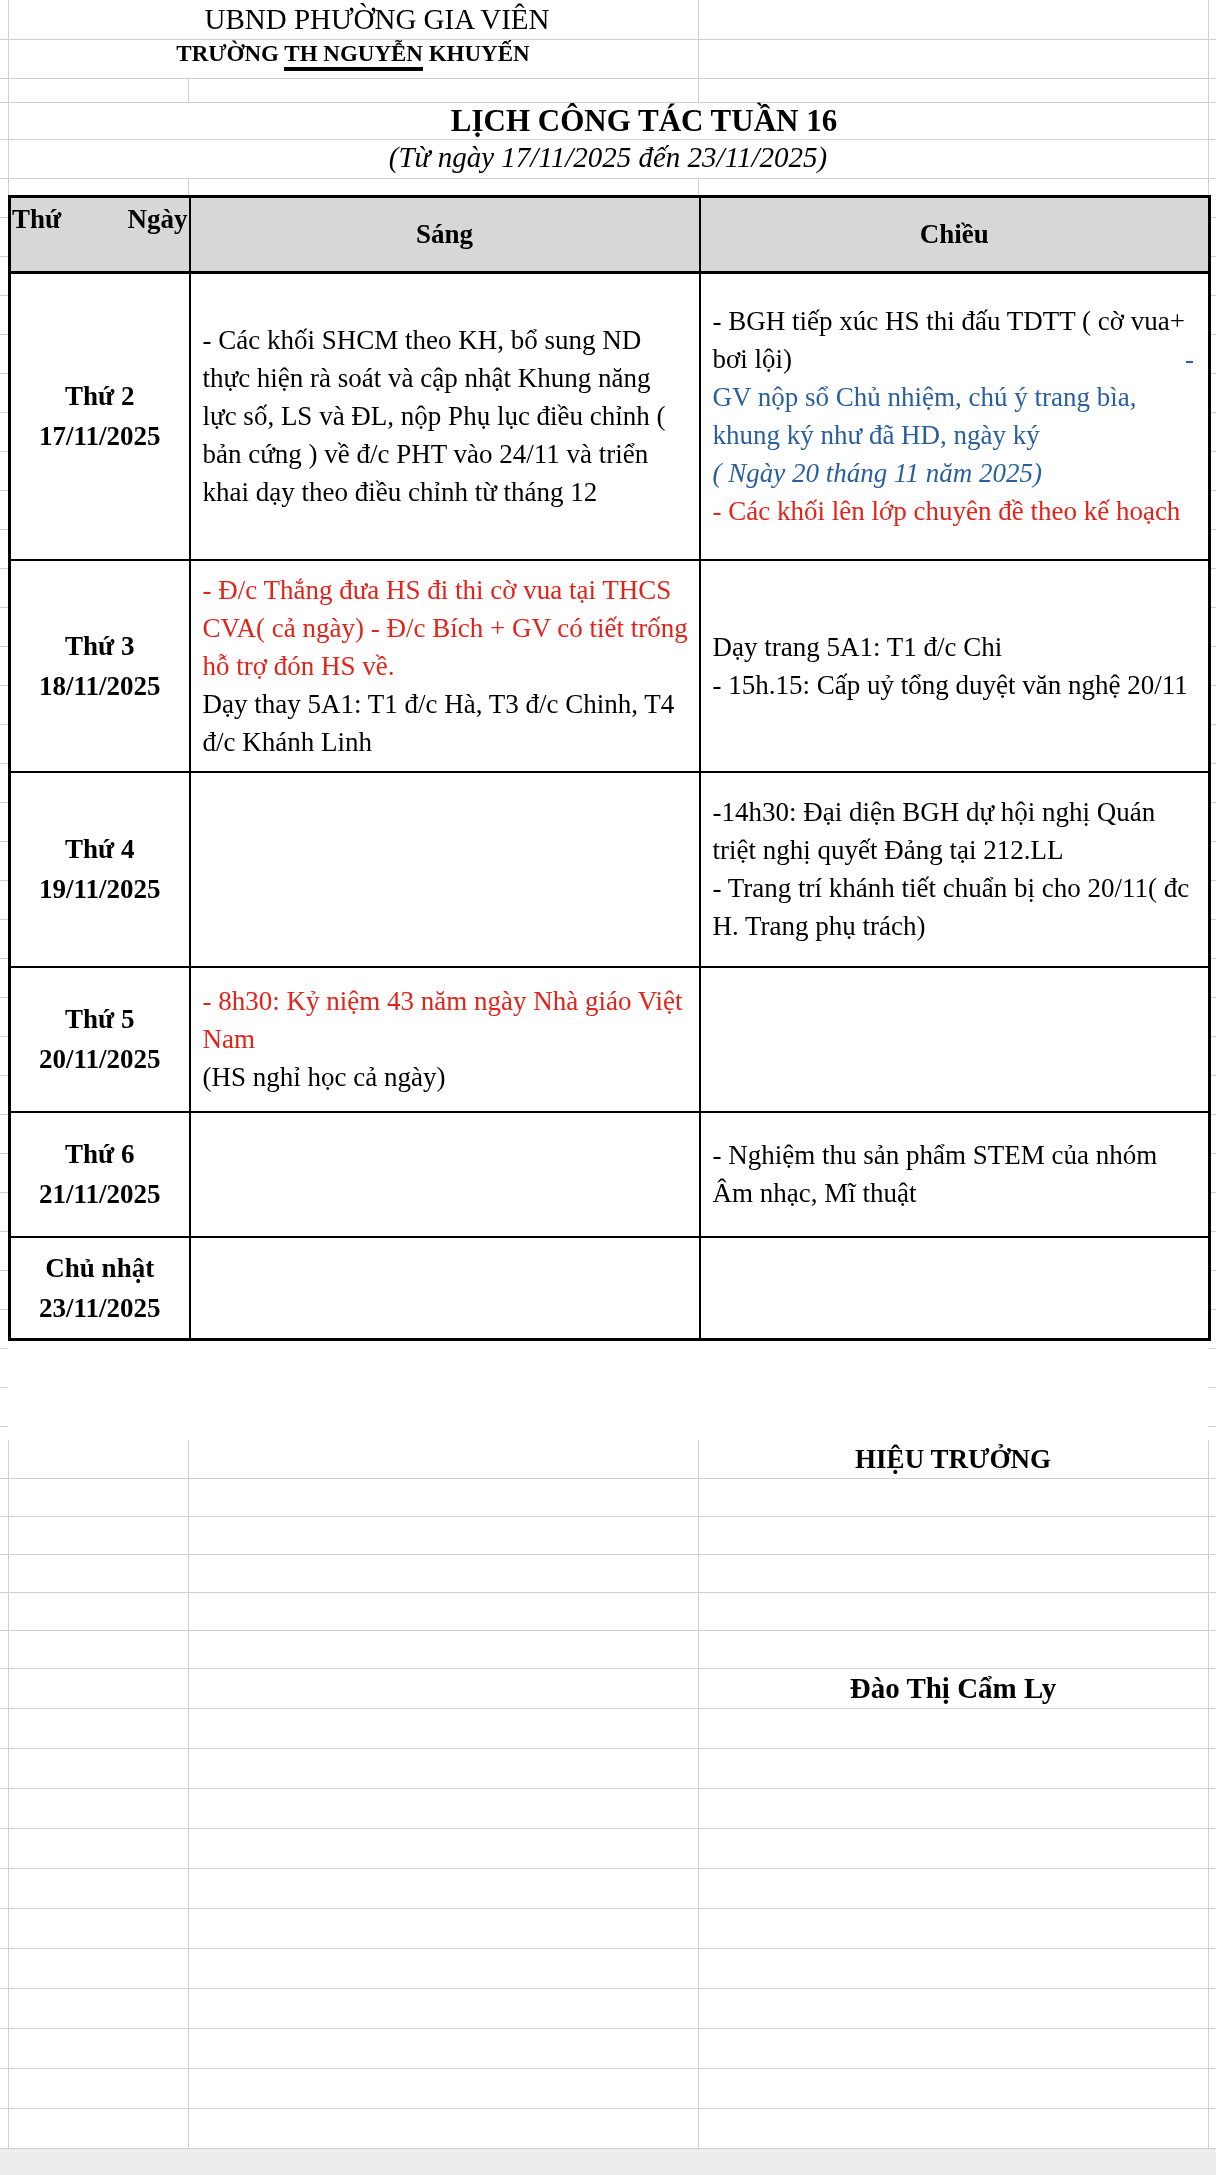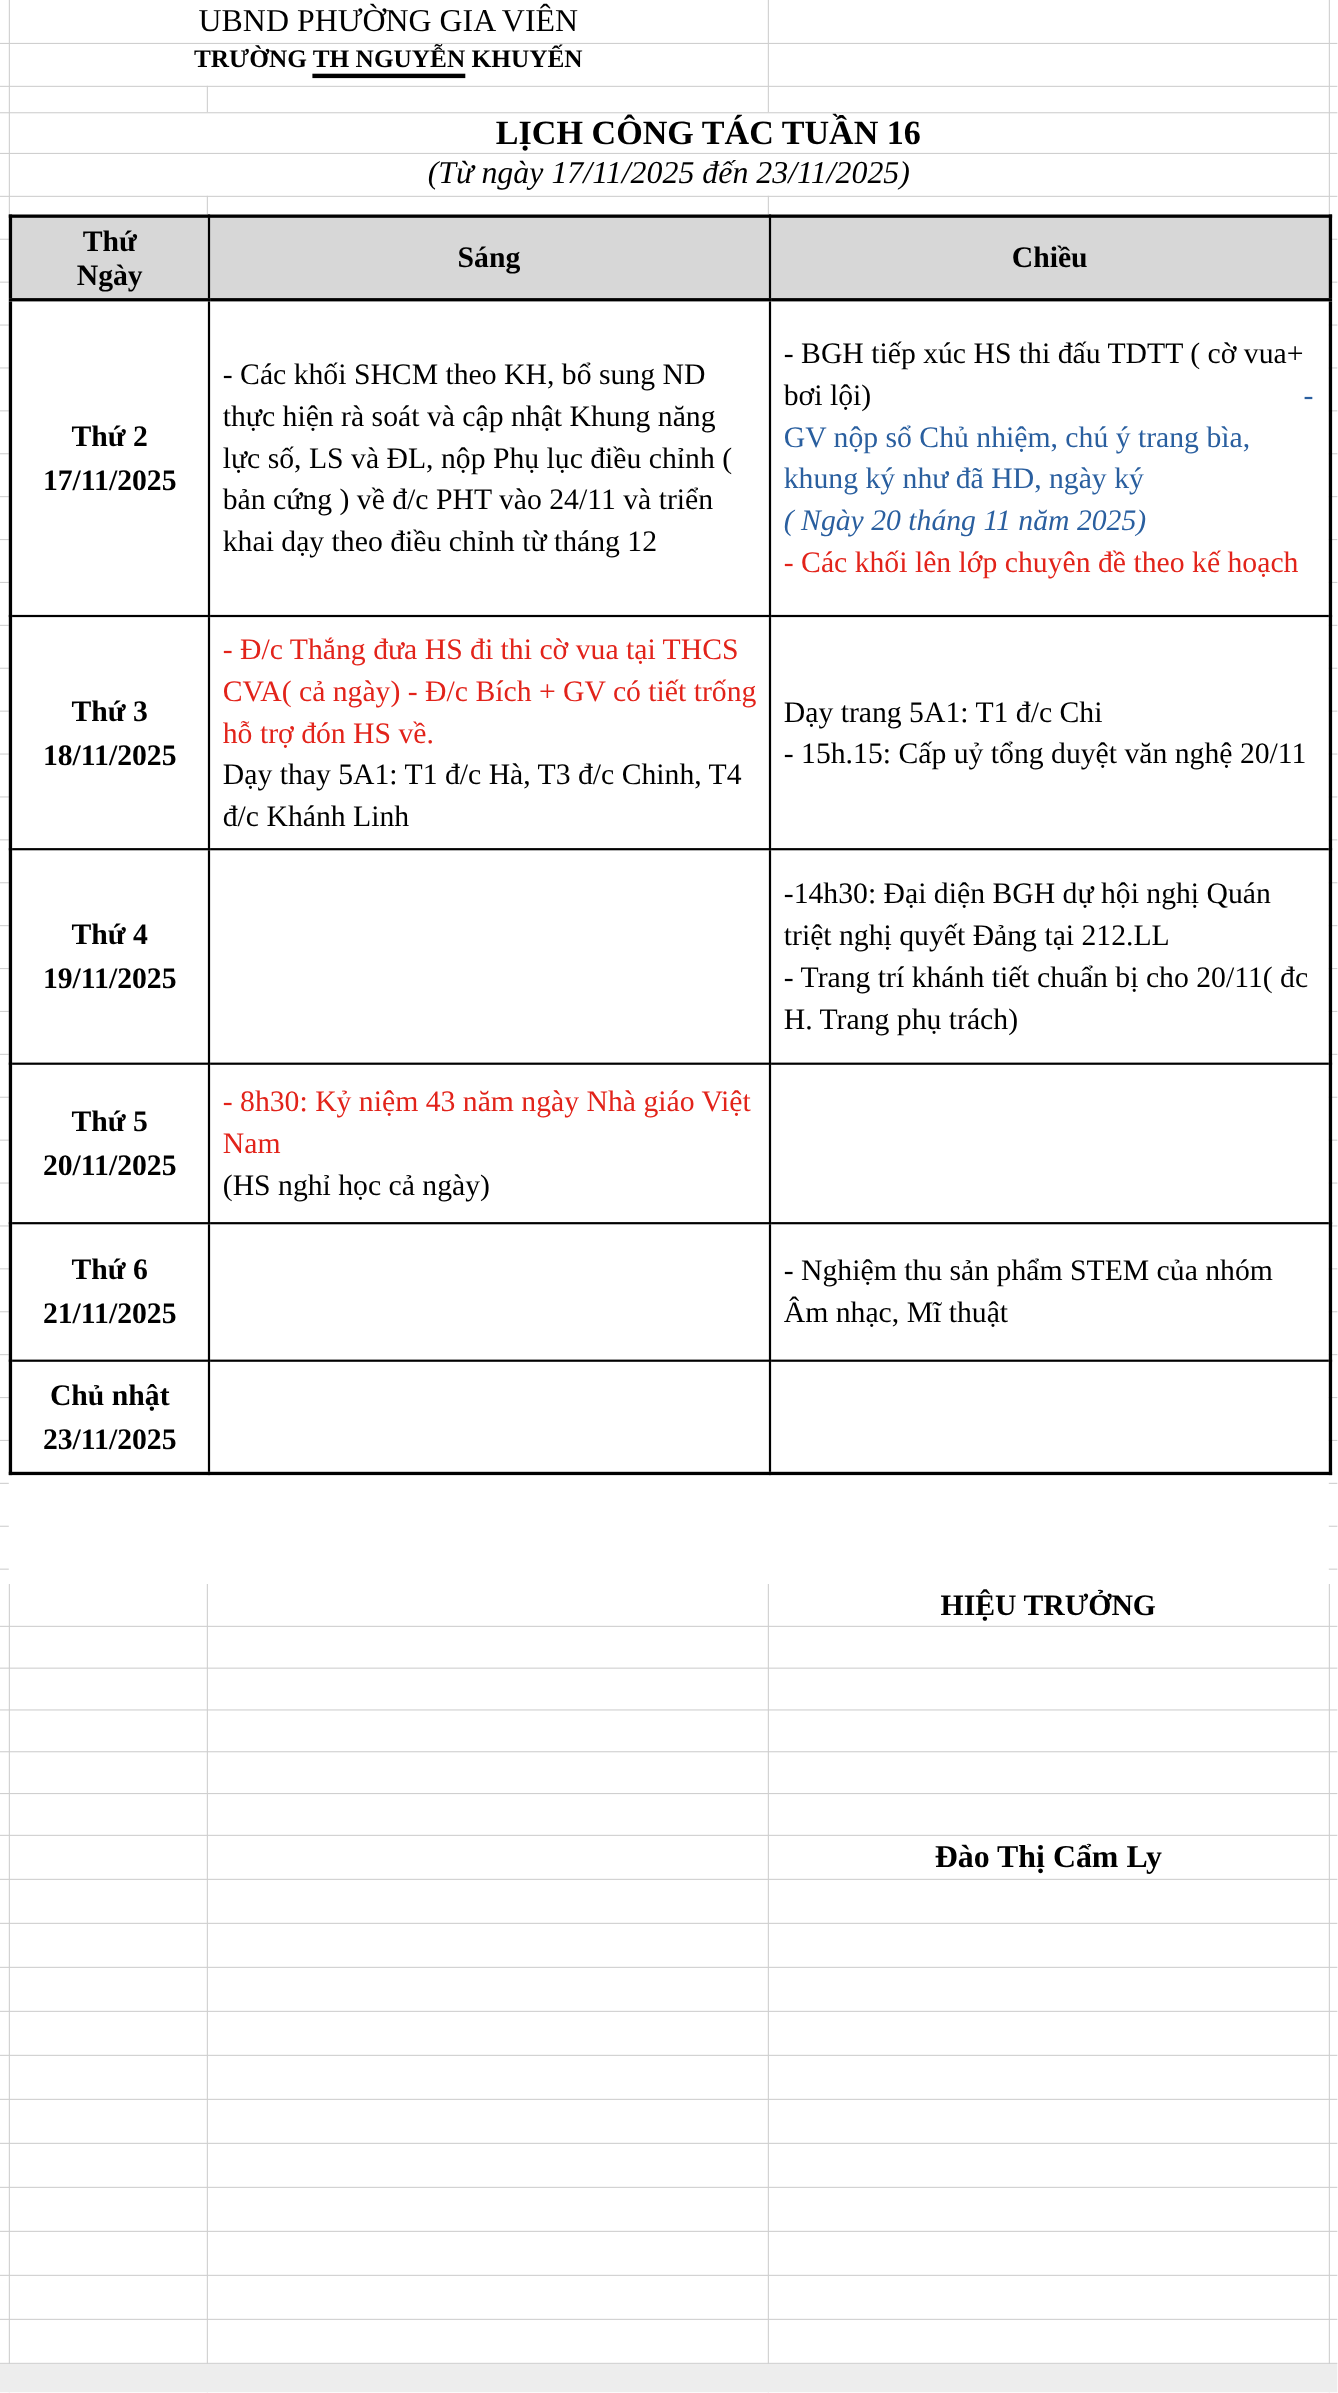--- a/index.html
+++ b/index.html
@@ -7,37 +7,37 @@
   }
   html,body{margin:0;padding:0;}
   body{
     width:1216px;height:2175px;position:relative;background:#fff;color:#000;
     font-family:"Liberation Serif","DejaVu Serif",serif;overflow:hidden;
   }
   
   #gridlines div{position:absolute;background:var(--grid);}
   
   .lh{position:absolute;left:8px;width:690px;text-align:center;white-space:nowrap;}
-  .lh-org{top:3px;font-size:29px;}
+  .lh-org{top:3px;font-size:29px;padding-left:24px;}
   .lh-school{top:41px;font-size:23px;font-weight:bold;}
   .underlined{border-bottom:4px solid #000;padding-bottom:1px;}
   
   .doc-title{position:absolute;left:8px;width:1200px;text-align:center;}
   .title-main{top:103px;font-size:31px;font-weight:bold;padding-left:36px;}
   .title-range{top:141px;font-size:29px;font-style:italic;}
   
   table.schedule{
     position:absolute;left:8px;top:195px;width:1200px;
     border-collapse:collapse;table-layout:fixed;
     border:3px solid #000;
   }
   table.schedule td{border:2px solid #000;vertical-align:middle;}
   tr.hdr{height:76px;}
   tr.hdr td{background:var(--header-fill);font-weight:bold;font-size:27px;text-align:center;border-bottom:3px solid #000;}
-  .hdr-day-wrap{display:flex;flex-direction:column;justify-content:space-between;height:62px;padding:2px 0;}
+  .hdr-day-wrap{display:flex;flex-direction:row;justify-content:space-between;height:62px;padding:2px 0;}
   .col-day{text-align:center;font-weight:bold;font-size:27px;line-height:40px;}
   .col-sess{padding:6px 8px 6px 12px;}
   .cell-text{font-size:27px;line-height:38px;}
   .cell-text div{min-height:38px;}
   .seg-default{color:#000;}
   .seg-red{color:var(--red);}
   .seg-blue{color:var(--blue);}
   .seg-blue-italic{color:var(--blue);font-style:italic;}
   .seg-float{float:right;margin-right:6px;}
   

